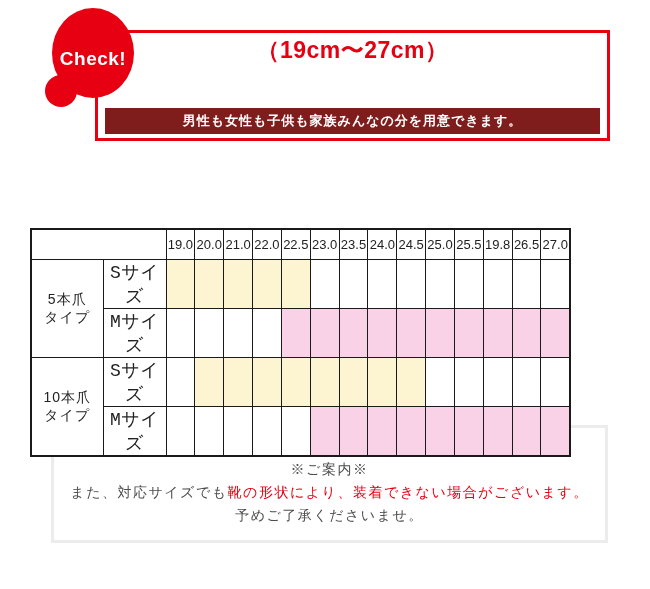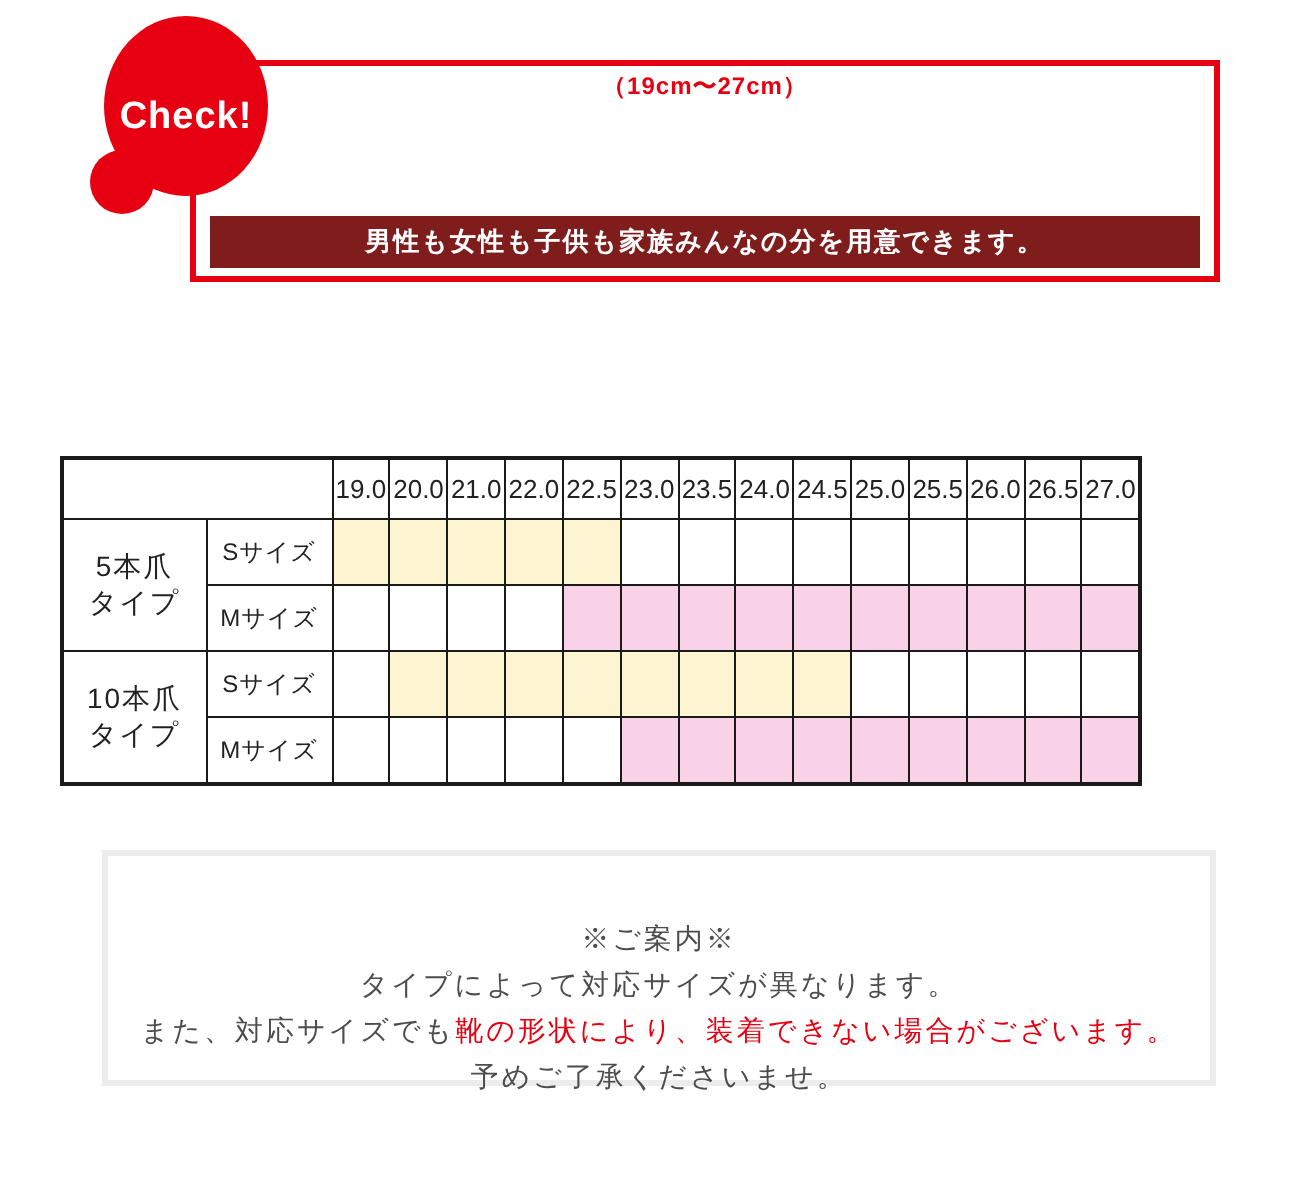--- a/index.html
+++ b/index.html
@@ -40,21 +40,21 @@
   }
   .header-title {
     margin:13px 0 0 0;
     text-align:center;
     color:#e60012; font-size:28px; font-weight:bold;
     letter-spacing:1px; line-height:1.1;
   }
   .header-subtitle {
     margin:2px 0 0 0;
     text-align:center;
-    color:#e60012; font-size:12px; font-weight:bold;
+    color:#e60012; font-size:23px; font-weight:bold;
     letter-spacing:0.5px;
   }
   .header-banner {
     position:absolute; left:7px; right:7px; bottom:4px;
     height:26px; line-height:26px;
     background:#7f1d1d;
     color:#ffffff; font-size:13px; font-weight:bold;
     text-align:center; letter-spacing:1px;
   }
 
@@ -70,21 +70,21 @@
   .size-table th, .size-table td {
     border:1px solid #1a1a1a;
     padding:0;
     text-align:center; vertical-align:middle;
     font-weight:normal;
   }
   .size-table { border:2px solid #1a1a1a; }
   .size-table thead th { height:29px; font-size:13px; letter-spacing:0; }
   .size-table tbody td { height:32px; }
   .size-table .group-label { font-size:14px; white-space:pre-line; line-height:1.25; letter-spacing:1px; }
-  .size-table .row-label { font-size:12px; letter-spacing:0.5px; }
+  .size-table .row-label { font-size:18px; letter-spacing:0.5px;font-family:Liberation Mono, monospace; }
 
   
   .info-box {
     position:absolute; left:51px; top:425px;
     width:557px; height:118px;
     border:3px solid #ececec;
     background:#ffffff;
     box-sizing:border-box;
     text-align:center;
     color:#4d4d4d;
@@ -134,21 +134,21 @@
         <th>20.0</th>
         <th>21.0</th>
         <th>22.0</th>
         <th>22.5</th>
         <th>23.0</th>
         <th>23.5</th>
         <th>24.0</th>
         <th>24.5</th>
         <th>25.0</th>
         <th>25.5</th>
-        <th>26.0</th>
+        <th>19.8</th>
         <th>26.5</th>
         <th>27.0</th>
       </tr>
     </thead>
   <tbody>
       <tr>
         <td rowspan="2" class="group-label">5本爪
 タイプ</td>
         <td class="row-label">Sサイズ</td>
         <td style="background: rgb(253, 244, 210);"></td>
@@ -217,16 +217,15 @@
         <td style="background: rgb(250, 210, 232);"></td>
         <td style="background: rgb(250, 210, 232);"></td>
         <td style="background: rgb(250, 210, 232);"></td>
         <td style="background: rgb(250, 210, 232);"></td>
       </tr>
     </tbody>
 </table>
 
 <div class="info-box">
   <p class="first">※ご案内※</p>
-  <p>タイプによって対応サイズが異なります。</p>
   <p><span>また、対応サイズでも</span><span class="red-text">靴の形状により、装着できない場合がございます。</span></p>
   <p>予めご了承くださいませ。</p>
 </div>
 
 </body></html>

